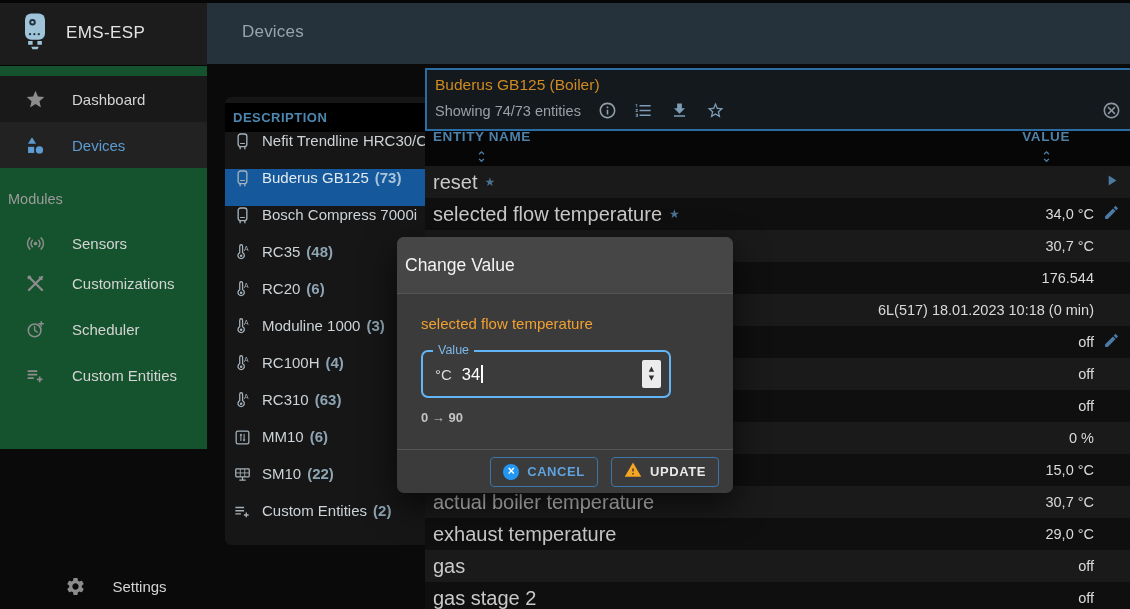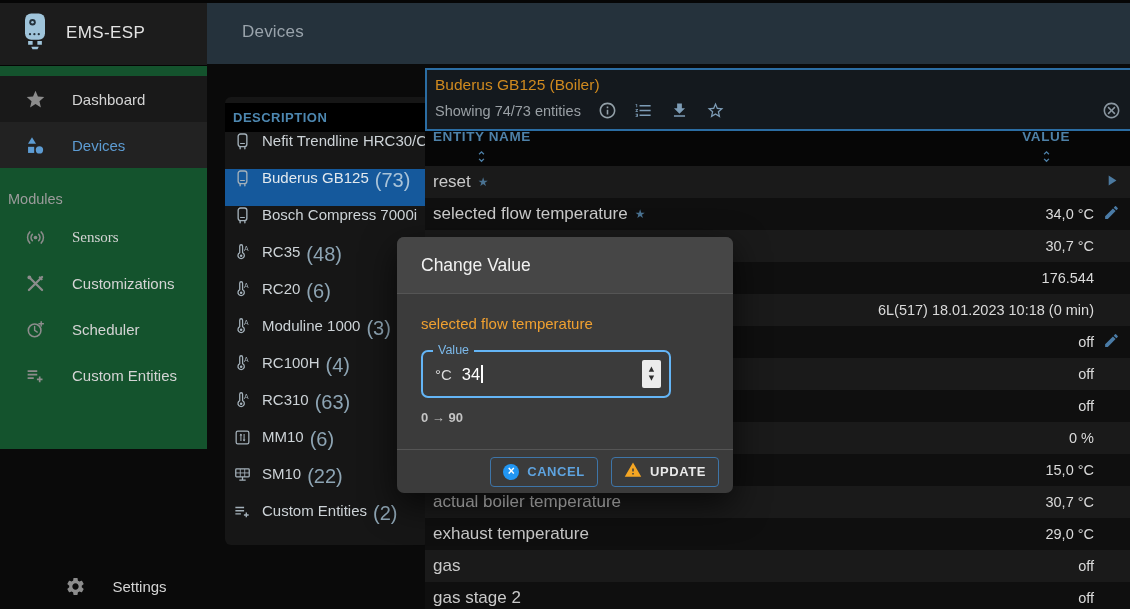--- a/index.html
+++ b/index.html
@@ -15,41 +15,41 @@
   .logo-title { margin-left:16px; font-size:17px; color:#e3e3e3; letter-spacing:.4px; }
   .side-item { position:absolute; left:0; width:100%; height:46px; display:flex; align-items:center;
     padding-left:24px; cursor:pointer; }
   .side-item .s-icon { width:22px; height:22px; display:flex; align-items:center; justify-content:center;
     color:#8c8c8c; font-family:"DejaVu Sans",sans-serif; }
   .side-item .s-label { margin-left:26px; font-size:15px; color:#d4d4d4; }
   .row-dashboard { top:76px; background:#191919; }
   .row-devices { top:122px; background:#222; }
   .row-devices .s-label { color:#5d9cd3; }
   .modules-label { position:absolute; left:8px; top:191px; font-size:14.5px; font-weight:normal; color:#9c9c9c; }
-  .row-sensors { top:214px;font-family:Liberation Serif, serif; } .row-customizations { top:260px; }
+  .row-sensors { top:220px; } .row-customizations { top:260px; }
   .row-scheduler { top:306px; } .row-custom-entities { top:352px; }
   .row-status { top:517px; } .row-settings { top:563px;justify-content:center; }
   .gear-glyph { font-size:20px; line-height:20px; }
 
   
   .appbar { position:absolute; left:207px; top:0; width:923px; height:64px; background:#25323c; z-index:1;
     display:flex; align-items:center; padding-left:35px; }
   .appbar-title { font-size:17px; color:#99a3ab; letter-spacing:.2px; }
 
   
   .device-card { position:absolute; left:225px; top:97px; width:205px; height:448px; background:#161616;
     border-radius:6px; overflow:hidden; z-index:2; padding-top:6px; }
   .device-head { height:29px; background:#000; display:flex; align-items:center; padding-left:8px;
     font-size:13px; font-weight:bold; letter-spacing:.5px; color:#4d87b0; }
   .dev-row { height:37px; display:flex; align-items:flex-start; padding-left:8px; white-space:nowrap;
     overflow:hidden; cursor:pointer; }
   .dev-row.selected { background:#15599c; }
   .dev-icon { width:19px; height:19px; flex:0 0 19px; display:flex; align-items:center; }
   .dev-name { margin-left:10px; font-size:15px; color:#cdd3d7; }
-  .dev-count { margin-left:6px; font-size:20px; color:#8da4b3; }
+  .dev-count { margin-left:6px; font-size:15px; color:#8da4b3;font-weight:bold; }
   .dev-row.selected .dev-name { color:#e2e9ee; }
   .dev-row.selected .dev-count { color:#a9c3d8; }
 
   
   .entity-panel { position:absolute; left:425px; top:68px; width:705px; height:541px; background:#14191e;
     border-top:2px solid #2b6da3; border-left:2px solid #2b6da3; z-index:3; }
   .ep-title { position:absolute; left:8px; top:6px; font-size:15.5px; font-weight:500; color:#d08a1f; }
   .ep-toolbar { position:absolute; left:8px; top:31px; display:flex; align-items:center; }
   .ep-showing { font-size:14.5px; color:#9aa0a5; }
   .tb-icon { margin-left:17px; width:19px; height:19px; display:flex; align-items:center; cursor:pointer; }
@@ -58,30 +58,30 @@
   .ep-divider { position:absolute; left:-2px; top:59px; width:705px; height:2px; background:#2b6da3; }
   .ep-thead { position:absolute; left:-2px; top:61px; width:705px; height:35px; background:#060606;
     display:flex; align-items:center; padding:0 60px 0 8px; }
   .th-group { display:flex; align-items:center; gap:5px; cursor:pointer;flex-direction:column; }
   .th-label { font-size:13.5px; font-weight:bold; letter-spacing:.6px; color:#4e81a8; }
   .th-right { margin-left:auto; }
   .ep-rows { position:absolute; left:-2px; top:96px; width:705px; height:445px; overflow:hidden; }
   .ent-row { height:32px; display:flex; align-items:center; padding-left:8px; }
   .ent-row:nth-child(odd) { background:#1a1a1a; }
   .ent-row:nth-child(even) { background:#0f0f0f; }
-  .ent-name { font-size:17px; color:#c9c9c9; }
+  .ent-name { font-size:20px; color:#c9c9c9; }
   .ent-star { margin-left:7px; font-size:12px; color:#4a7291; font-family:"DejaVu Sans",sans-serif; }
   .ent-value { margin-left:auto; font-size:14.5px; color:#dadada; }
   .ent-action { width:36px; flex:0 0 36px; display:flex; justify-content:flex-end; padding-right:10px; }
 
   
   .dialog { position:absolute; left:397px; top:237px; width:336px; height:256px; background:#3b3b3b;
     border-radius:7px; box-shadow:0 12px 34px rgba(0,0,0,.65); z-index:20; }
   .dlg-header { height:57px; background:#464646; border-radius:7px 7px 0 0; border-bottom:1px solid #555;
-    display:flex; align-items:center; padding-left:24px; }
+    display:flex; align-items:center; padding-left:8px; }
   .dlg-title { font-size:17.5px; font-weight:500; color:#f2f2f2; }
   .dlg-body { padding:20px 24px 0 24px; }
   .dlg-entity { font-size:15px; color:#f0a030; line-height:20px; }
   .dlg-field { position:relative; margin-top:16px; width:250px; height:48px; border:2px solid #64b5f6;
     border-radius:7px; display:flex; align-items:center; padding:0 8px 0 12px; }
   .dlg-field-label { position:absolute; top:-9px; left:10px; background:#3b3b3b; padding:0 5px;
     font-size:12.5px; color:#7cb9ea; }
   .dlg-unit { font-size:15px; color:#dadada; }
   .dlg-value { margin-left:10px; font-size:16.5px; color:#fff; }
   .dlg-caret { display:inline-block; width:1.5px; height:18px; background:#fff; margin-left:1px;

